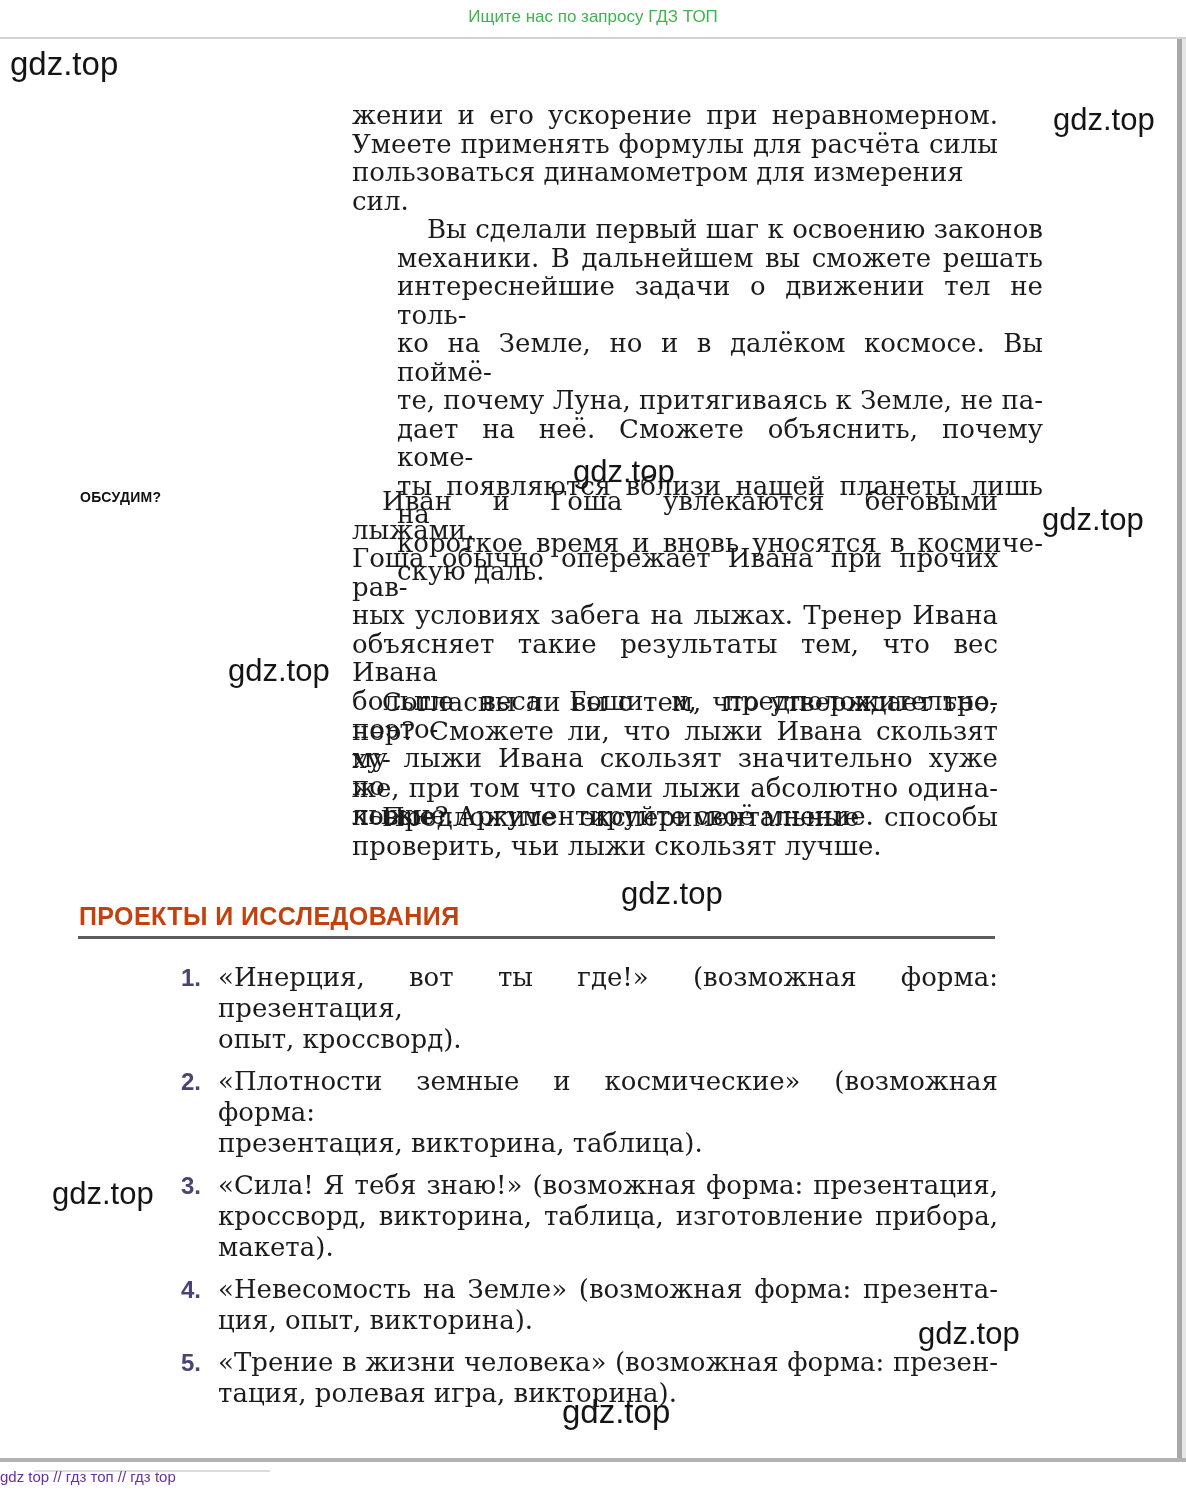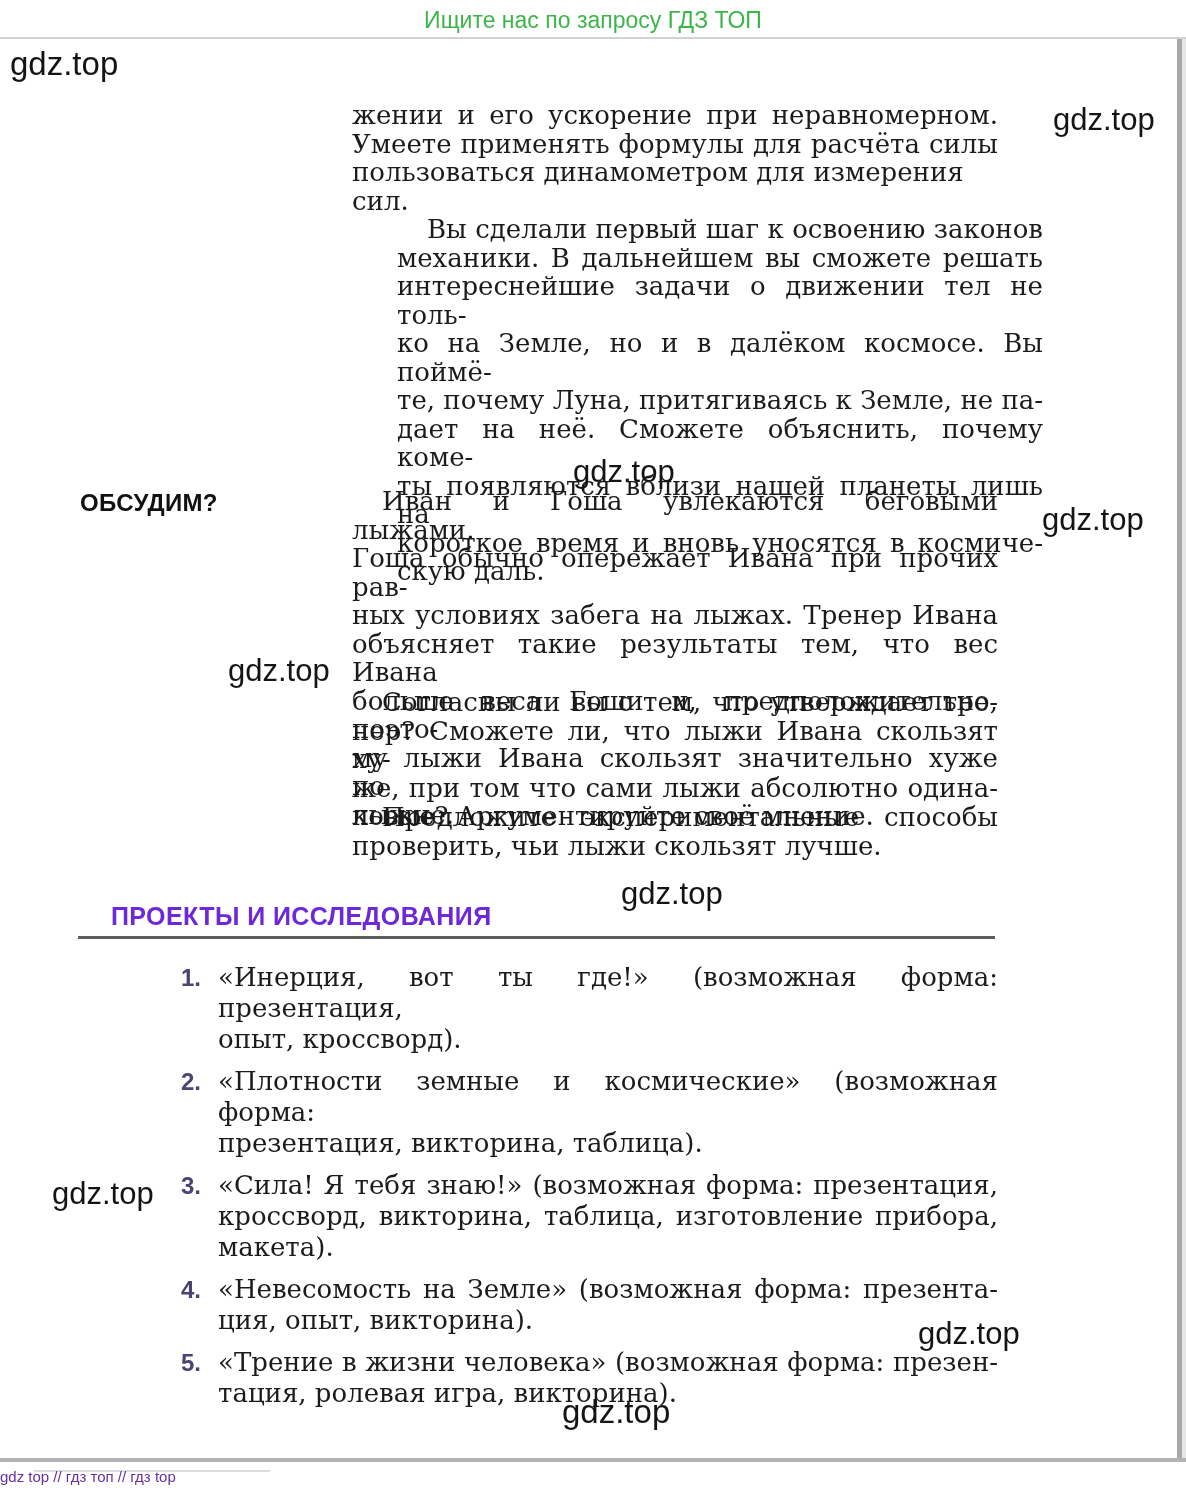--- a/index.html
+++ b/index.html
@@ -3,21 +3,21 @@
 <meta charset="utf-8">
 <style>
   html,body{margin:0;padding:0;}
   body{
     width:1186px;height:1496px;position:relative;background:#ffffff;
     font-family:"DejaVu Serif", serif;color:#1b1b1b;overflow:hidden;
   }
   
   .banner{
     position:absolute;top:7px;left:0;width:100%;text-align:center;
-    font-family:"Liberation Sans", sans-serif;font-size:23px;font-weight:400;
+    font-family:"Liberation Sans", sans-serif;font-size:17px;font-weight:400;
   }
   .top-border{position:absolute;top:37px;left:0;width:100%;height:2px;background:#d2d2d2;}
   .right-border{position:absolute;top:39px;left:1177px;width:5px;height:1421px;background:#a8a8a8;}
   .right-border-light{position:absolute;top:39px;left:1182px;width:4px;height:1421px;background:#e6e6e6;}
   .bottom-border{position:absolute;top:1458px;left:0;width:1186px;height:4px;background:#b2b2b2;}
   .artifact-line{position:absolute;top:1470px;left:34px;width:236px;height:2px;background:#dcdcdc;}
   
   .footer{
     position:absolute;top:1468px;left:0;width:100%;
     font-family:"Liberation Sans", sans-serif;font-size:15px;
@@ -29,28 +29,27 @@
   }
   
   .para{position:absolute;left:352px;width:646px;font-size:26px;line-height:28.5px;}
   .ln{width:100%;}
   .jl{text-align:justify;text-align-last:justify;}
   .last{text-align:left;}
   .ind{text-indent:30px;}
   
   .discuss{
     position:absolute;left:80px;top:489px;
-    font-family:"Liberation Sans", sans-serif;font-weight:700;font-size:24px;color:#111;
+    font-family:"Liberation Sans", sans-serif;font-weight:700;font-size:14px;color:#111;
     letter-spacing:0.3px;
   }
   .projects-heading{
     position:absolute;left:79px;top:902px;
-    font-family:"Liberation Sans", sans-serif;font-weight:700;font-size:25px;color:#6d28d9;
+    font-family:"Liberation Sans", sans-serif;font-weight:700;font-size:25px;color:#c2410c;
     letter-spacing:0.4px;
-    margin-left:32px;
   }
   .heading-rule{position:absolute;left:78px;top:936px;width:917px;height:3px;background:#5d5d60;}
   
   .projects{position:absolute;left:181px;top:962px;width:817px;}
   .proj-item{display:flex;margin-bottom:11px;}
   .proj-num{
     width:37px;flex:0 0 37px;font-family:"Liberation Sans", sans-serif;
     font-weight:700;font-size:24px;color:#4a4474;line-height:31px;
   }
   .proj-body{flex:1;font-size:26px;line-height:31px;}

